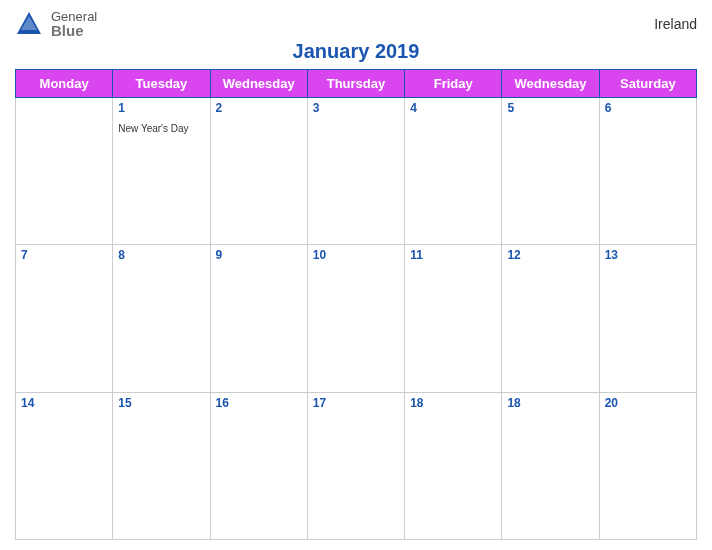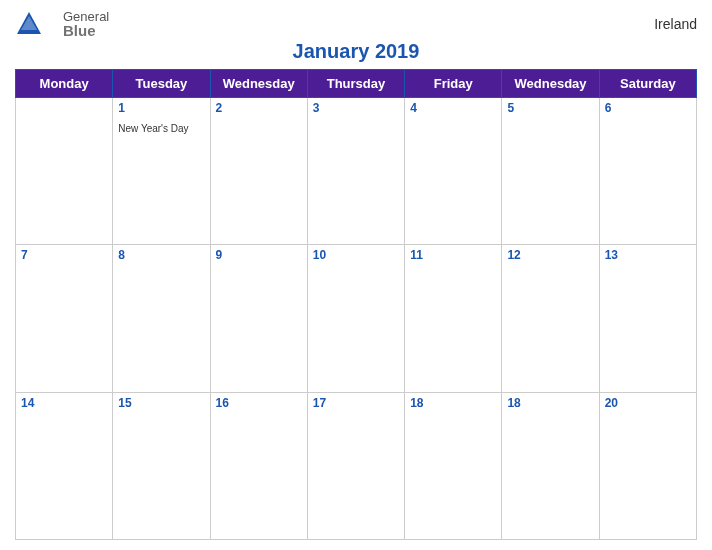--- a/index.html
+++ b/index.html
@@ -18,21 +18,21 @@
       display: flex;
       justify-content: space-between;
       align-items: center;
       width: 100%;
       margin-bottom: 2px;
     }
 
     .logo {
       display: flex;
       align-items: center;
-      gap: 20px;
+      gap: 8px;
     }
 
     .logo-text {
       display: flex;
       flex-direction: column;
       line-height: 1;
     }
 
     .logo-general {
       font-size: 13px;
@@ -66,21 +66,21 @@
       width: 100%;
     }
 
     .calendar {
       width: 100%;
       border-collapse: collapse;
       flex: 1;
     }
 
     .calendar th {
-      background-color: #4c1d95;
+      background-color: #d946ef;
       color: #fff;
       text-align: center;
       padding: 6px 4px;
       font-size: 13px;
       font-weight: bold;
       border: 1px solid #1a56b0;
     }
 
     .calendar td {
       border: 1px solid #ccc;

